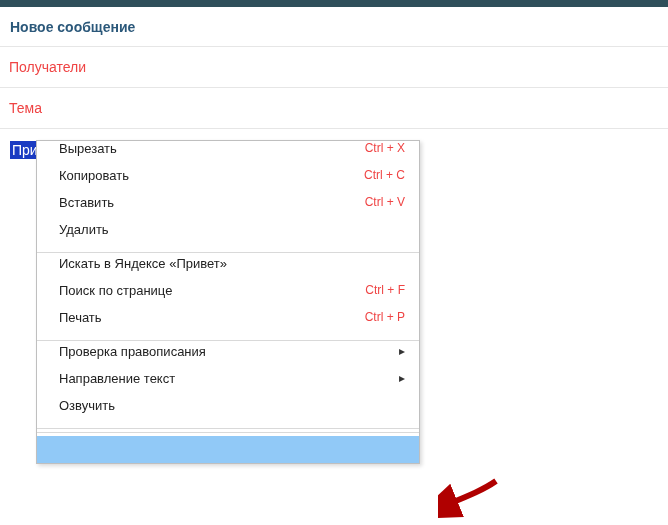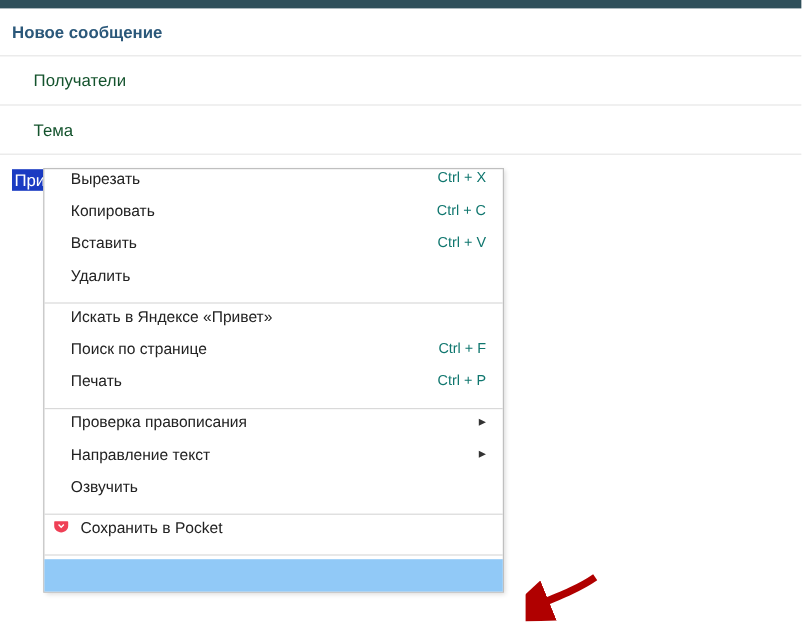--- a/index.html
+++ b/index.html
@@ -1,27 +1,27 @@
 <!DOCTYPE html>
 <html><head>
   <meta charset="utf-8">
   <style>
     * { margin:0; padding:0; box-sizing:border-box; font-family:Arial,Helvetica,sans-serif; }
     body { width:668px; height:525px; background:#fff; position:relative; overflow:hidden; }
     .topbar { height:7px; background:#2f4f5a; }
     .header { height:40px; padding:14px 10px; display:flex; align-items:center; border-bottom:1px solid #e6e6e6; }
     .header-title { color:#2b587a; font-size:14px; font-weight:bold; }
-    .field { padding:12px 28px; border-bottom:1px solid #e6e6e6; color:#14532d; font-size:14px; }
+    .field { padding:12px 9px; border-bottom:1px solid #e6e6e6; color:#ef4444; font-size:14px; }
     .body-area { padding:12px 10px; }
     .selected-text { display:inline-block; background:#1a3bc2; color:#fff; font-size:14px; padding:1px 2px; }
     .context-menu { position:absolute; top:140px; left:36px; width:384px; background:#fff; border:1px solid #bfbfbf; box-shadow:2px 2px 4px rgba(0,0,0,0.15); font-size:13px; color:#222; }
     .menu-item { display:flex; align-items:flex-start; justify-content:space-between; height:27px; padding:0 14px 0 22px; cursor:default; }
     .menu-item.highlight { background:#91c9f7; }
     .menu-item .label { flex:1; }
-    .menu-item .shortcut { color:#0f766e; font-size:12px; }
+    .menu-item .shortcut { color:#ef4444; font-size:12px; }
     .menu-item .submenu-arrow { color:#333; font-size:12px; margin-left:8px; }
     .menu-separator { height:1px; background:#d9d9d9; margin:3px 0; }
     .pocket-icon { width:14px; height:14px; display:inline-block; margin-right:6px; }
     .pocket-icon svg { width:14px; height:14px; display:block; }
     .menu-item.with-icon { padding-left:8px; }
     .icon-slot { width:18px; display:flex; align-items:center; justify-content:center; margin-right:4px; }
     .arrow-indicator { position:absolute; top:478px; left:438px; width:60px; height:40px; pointer-events:none; }
   </style>
 </head>
 <body>
@@ -86,31 +86,20 @@
   <div class="menu-item">
     <span class="label">Направление текст</span>
     <span class="submenu-arrow">▸</span>
   </div>
   <div class="menu-item">
     <span class="label">Озвучить</span>
   </div>
 
   <div class="menu-separator"></div>
 
-  <div class="menu-item with-icon">
-    <span class="icon-slot">
-      <span class="pocket-icon">
-        <svg viewBox="0 0 24 24">
-            <path fill="#EF4056" d="M3 4h18a1 1 0 0 1 1 1v6c0 5-4.5 9-10 9S2 16 2 11V5a1 1 0 0 1 1-1z"></path>
-            <path fill="#fff" d="M7.5 9.5l4.5 4.5 4.5-4.5-1.4-1.4L12 11.2 8.9 8.1z"></path>
-          </svg>
-      </span>
-    </span>
-    <span class="label">Сохранить в Pocket</span>
-  </div>
 
   <div class="menu-separator"></div>
 
   <div class="menu-item highlight">
     
   </div>
 </div>
 
 <div class="arrow-indicator">
   <svg viewBox="0 0 60 40">

